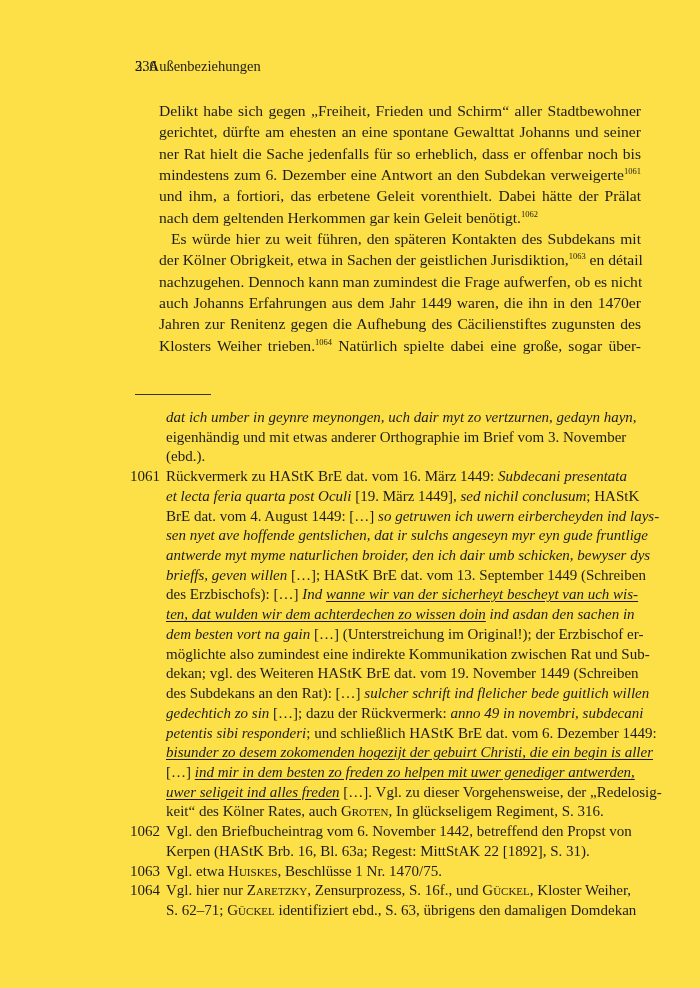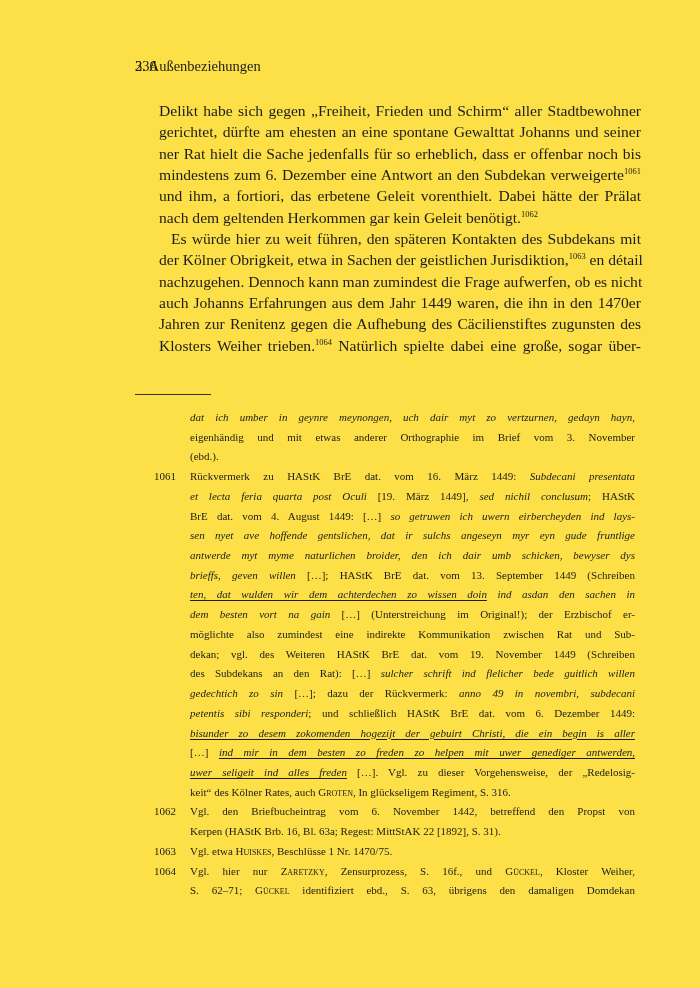--- a/index.html
+++ b/index.html
@@ -13,21 +13,21 @@
   .body-text { position: absolute; left: 135px; top: 100px; width: 482px; font-size: 15.6px; margin-left: 24px; }
   .line { display: block; height: 21.35px; line-height: 21.35px; white-space: nowrap;
           text-align: justify; text-align-last: justify; overflow: visible; }
   .line.last { text-align-last: left; }
   .line.indent { padding-left: 12px; }
   sup.fn { font-size: 8.5px; vertical-align: 6px; line-height: 0; }
 
   .fn-rule { position: absolute; left: 135px; top: 394px; width: 76px; height: 0;
              border-top: 1px solid #333; }
 
-  .footnotes { position: absolute; left: 153px; top: 408px; width: 482px; font-size: 11px; }
+  .footnotes { position: absolute; left: 129px; top: 408px; width: 482px; font-size: 15px; }
   .fn-line { display: block; position: relative; height: 19.72px; line-height: 19.72px;
              white-space: nowrap; padding-left: 37px; }
   .fn-line .txt { display: block; width: 445px; text-align: justify; text-align-last: justify; }
   .fn-line.last .txt { text-align-last: left; }
   .fn-num { position: absolute; left: 1px; top: 0; }
   i { font-style: italic; }
   u { text-decoration: underline; text-underline-offset: 2px; }
   .sc { font-variant: small-caps; margin-top: 32px; }
 </style>
 </head>
@@ -82,20 +82,23 @@
     <span class="fn-line">
         <span class="txt"><i>sen nyet ave hoffende gentslichen, dat ir sulchs angeseyn myr eyn gude fruntlige</i></span>
       </span>
     <span class="fn-line">
         <span class="txt"><i>antwerde myt myme naturlichen broider, den ich dair umb schicken, bewyser dys</i></span>
       </span>
     <span class="fn-line">
         <span class="txt"><i>brieffs, geven willen</i><span> […]; HAStK BrE dat. vom 13. September 1449 (Schreiben</span></span>
       </span>
     <span class="fn-line">
+        <span class="txt"><span>des Erzbischofs): […] </span><i>Ind </i><i><u>wanne wir van der sicherheyt bescheyt van uch wis-</u></i></span>
+      </span>
+    <span class="fn-line">
         <span class="txt"><i><u>ten, dat wulden wir dem achterdechen zo wissen doin</u></i><i> ind asdan den sachen in</i></span>
       </span>
     <span class="fn-line">
         <span class="txt"><i>dem besten vort na gain</i><span> […] (Unterstreichung im Original!); der Erzbischof er-</span></span>
       </span>
     <span class="fn-line">
         <span class="txt">möglichte also zumindest eine indirekte Kommunikation zwischen Rat und Sub-</span>
       </span>
     <span class="fn-line">
         <span class="txt">dekan; vgl. des Weiteren HAStK BrE dat. vom 19. November 1449 (Schreiben</span>

